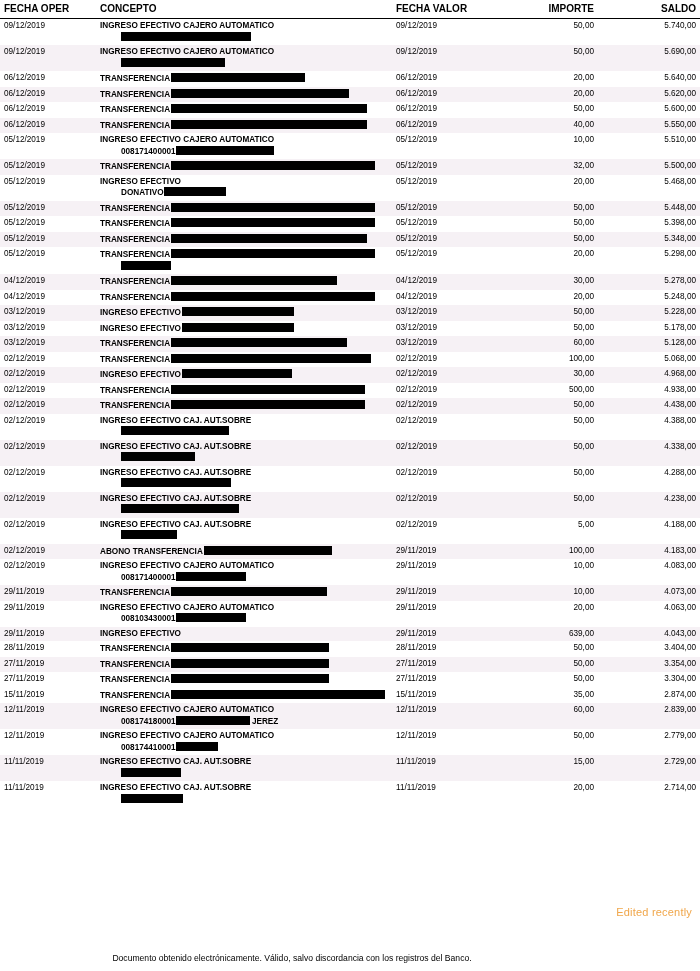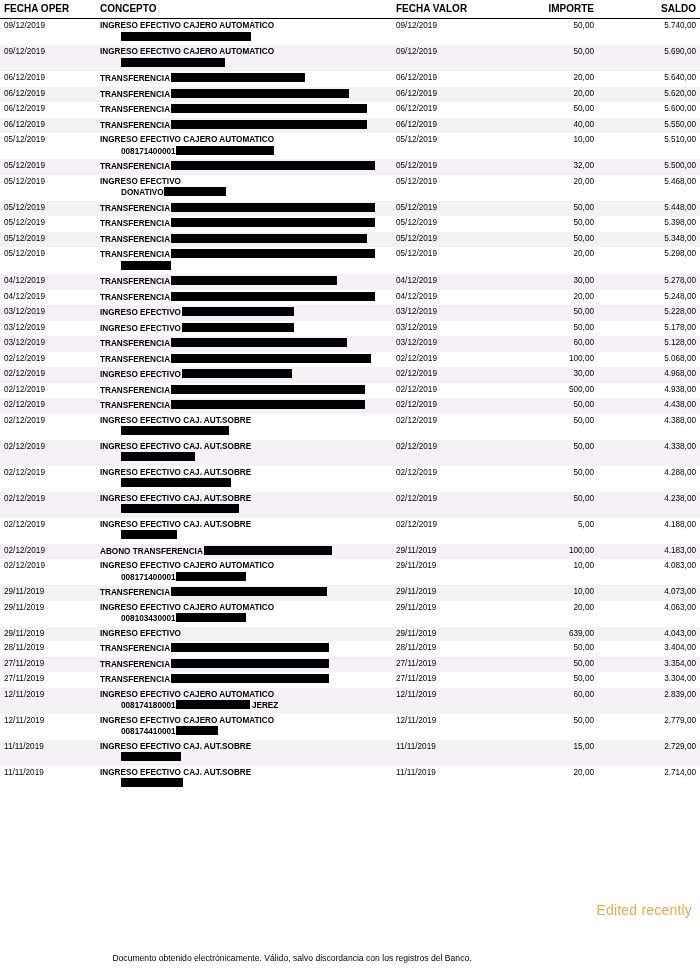--- a/index.html
+++ b/index.html
@@ -66,21 +66,21 @@
     bottom: 8px;
     width: 584px;
     text-align: center;
     font-size: 8.6px;
     color: #000;
   }
   .watermark {
     position: absolute;
     right: 8px;
     bottom: 53px;
-    font-size: 14px;
+    font-size: 11px;
     color: #f0a64a;
     letter-spacing: .2px;
     margin-left: 36px;
   }
 </style>
 </head>
 <body>
 
 <div class="sheet">
 
@@ -422,20 +422,29 @@
         </tr>
         <tr class="plain">
           <td>27/11/2019</td>
           <td>
             <span class="concept-line">TRANSFERENCIA<span class="redact" style="width: 158px;"></span></span>
           </td>
           <td>27/11/2019</td>
           <td class="num">50,00</td>
           <td class="num">3.304,00</td>
         </tr>
+        <tr class="plain">
+          <td>15/11/2019</td>
+          <td>
+            <span class="concept-line">TRANSFERENCIA<span class="redact" style="width: 214px;"></span></span>
+          </td>
+          <td>15/11/2019</td>
+          <td class="num">35,00</td>
+          <td class="num">2.874,00</td>
+        </tr>
         <tr class="alt">
           <td>12/11/2019</td>
           <td>
             <span class="concept-line">INGRESO EFECTIVO CAJERO AUTOMATICO</span>
             <span class="concept-line sub">008174180001<span class="redact block2" style="width: 74px;"></span> JEREZ</span>
           </td>
           <td>12/11/2019</td>
           <td class="num">60,00</td>
           <td class="num">2.839,00</td>
         </tr>

